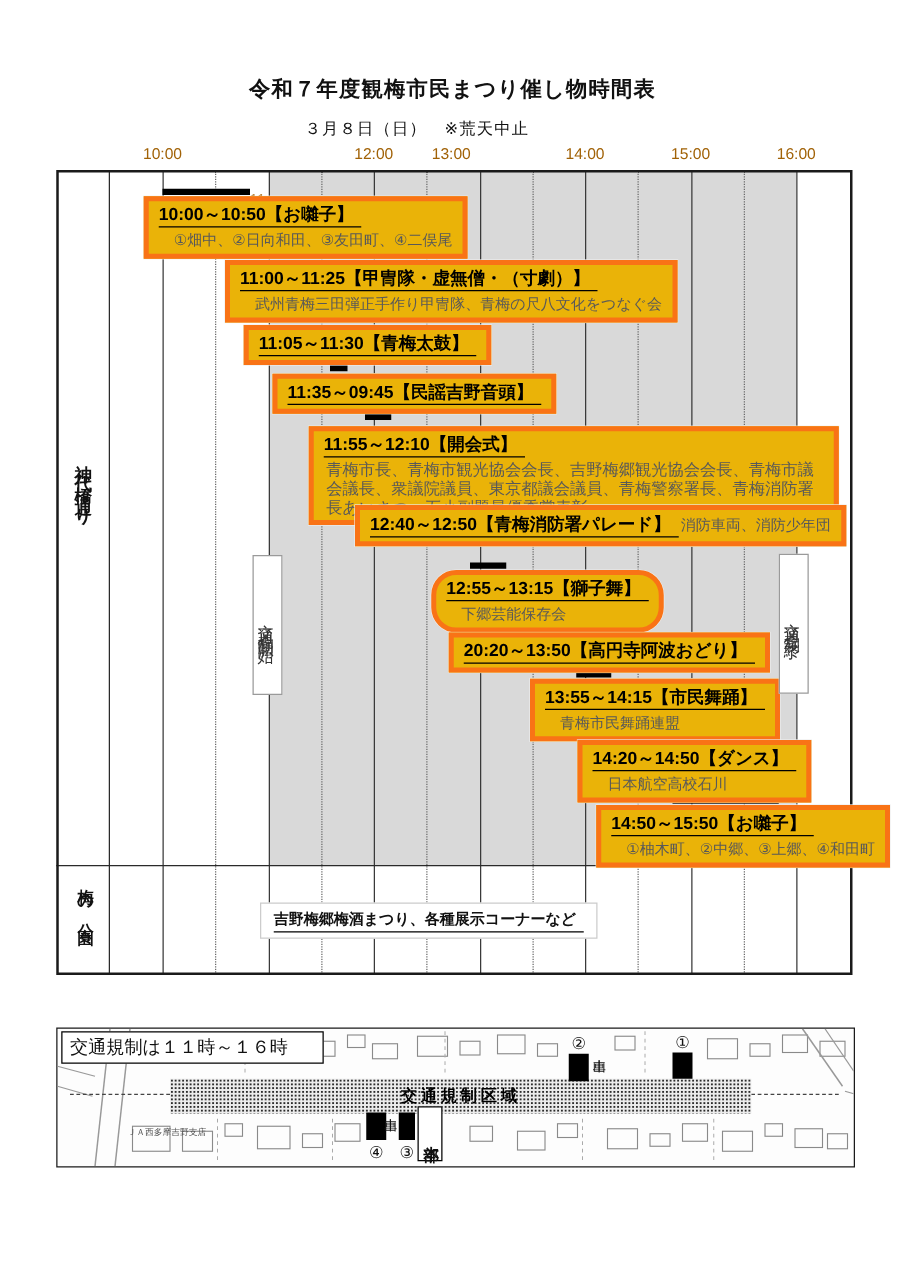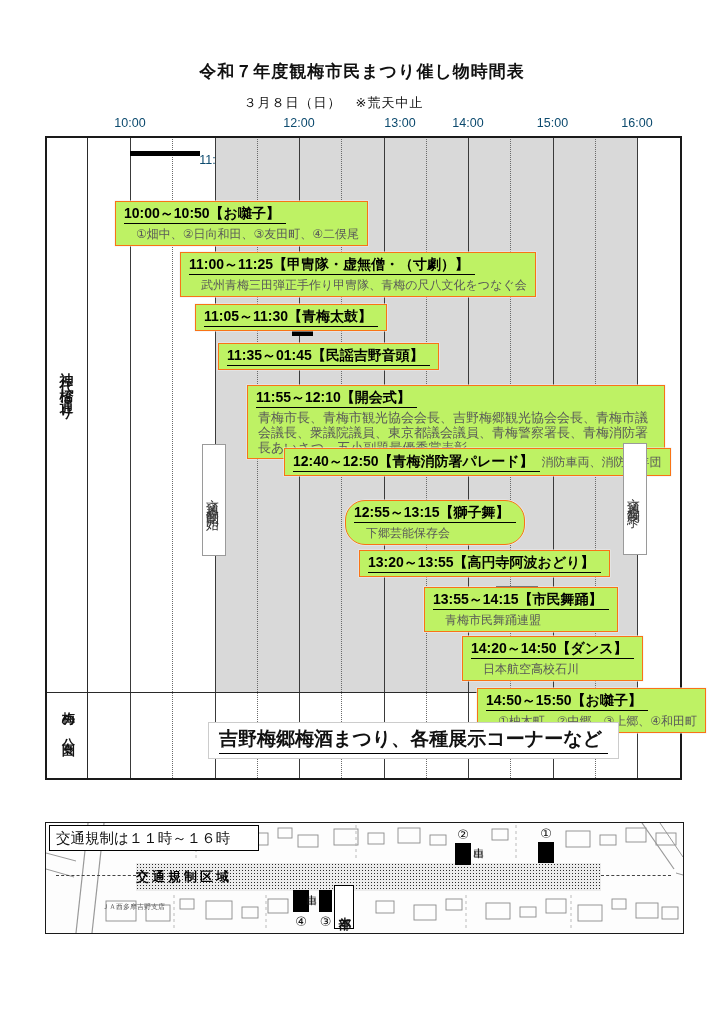--- a/index.html
+++ b/index.html
@@ -14,57 +14,57 @@
   
   .tbl-border{position:absolute;left:45px;top:136px;width:637px;height:644px;
               border:2px solid #1a1a1a;box-sizing:border-box;z-index:5;pointer-events:none;}
   .gray-band{position:absolute;background:#d9d9d9;z-index:1;}
   .vline{position:absolute;width:0;z-index:2;}
   .vline.solid{border-left:1.5px solid #3a3a3a;}
   .vline.dotted{border-left:1px dotted #6a6a6a;}
   .labelcol-line{position:absolute;left:87px;top:136px;height:644px;border-left:1.5px solid #2a2a2a;z-index:3;}
   .row-divider{position:absolute;left:45px;top:692px;width:637px;border-top:1.5px solid #2a2a2a;z-index:3;}
   .hour-label{position:absolute;top:116px;width:60px;margin-left:-30px;text-align:center;
-              font-size:12.5px;color:#0c4a6e;}
+              font-size:12.5px;color:#a16207;}
   .row-label{position:absolute;writing-mode:vertical-rl;text-orientation:upright;
              font-size:14px;font-weight:600;color:#111;z-index:4;}
 
   
   .ev-bar{position:absolute;height:5px;background:#000;z-index:6;}
-  .ev-box{position:absolute;background:#bef264;border:1px solid #f97316;
-          padding:2px 8px 3px 8px;z-index:7;white-space:nowrap;box-shadow:0 0 0 0.5px #eee;margin-top:44px;}
+  .ev-box{position:absolute;background:#eab308;border:4px solid #f97316;
+          padding:2px 8px 3px 8px;z-index:7;white-space:nowrap;box-shadow:0 0 0 0.5px #eee;}
   .ev-box.wrap{white-space:normal;}
   .ev-title{display:inline-block;font-size:14px;font-weight:bold;color:#000;
             border-bottom:1.6px solid #000;padding:0 6px 1px 0;line-height:17px;}
   .ev-desc{font-size:12px;color:#595959;padding-left:12px;line-height:16px;margin-top:2px;}
   .ev-desc.small{font-size:13px;padding-left:2px;line-height:15px;}
   .ev-line{line-height:20px;}
   .ev-inline{font-size:12px;color:#595959;margin-left:2px;}
 
   .reg-box{position:absolute;background:#fff;border:1px solid #9a9a9a;z-index:8;
            writing-mode:vertical-rl;text-orientation:upright;font-size:13px;color:#333;
            letter-spacing:4px;padding:6px 4px;text-align:center;}
 
   .park-event{position:absolute;left:208px;top:722px;background:#fff;border:1px solid #ccc;
               padding:3px 10px 4px 10px;z-index:7;white-space:nowrap;}
-  .park-event .pe-t{display:inline-block;font-size:19px;font-weight:bold;
+  .park-event .pe-t{display:inline-block;font-size:12px;font-weight:bold;
               border-bottom:1.6px solid #000;padding:0 6px 1px 0;}
 
   
   .map-title{position:absolute;left:0;top:793px;width:724px;text-align:center;
              font-size:15.5px;font-weight:bold;letter-spacing:1px;}
   .map-frame{position:absolute;left:45px;top:822px;width:637px;height:110px;
              border:1.8px solid #1a1a1a;box-sizing:content-box;background:#fdfdfd;}
   .map-frame svg{position:absolute;left:0;top:0;}
   .map-note{position:absolute;left:3px;top:2px;width:202px;height:24px;line-height:24px;
             background:#fff;border:1.2px solid #000;font-size:14.5px;padding-left:6px;z-index:12;}
   .zone-band{position:absolute;left:90px;top:40px;width:465px;height:28px;z-index:10;
              background-color:#ececec;
              background-image:radial-gradient(circle,#2b2b2b 0.9px,transparent 1px);
-             background-size:3px 3px;display:flex;align-items:center;}
+             background-size:3px 3px;display:flex;align-items:center;justify-content:center;}
   .zone-band span{font-size:13px;font-weight:bold;color:#000;letter-spacing:3px;}
   .dashdot{position:absolute;border-top:1.6px dashed #444;z-index:9;}
   .mk-rect{position:absolute;background:#000;z-index:11;}
   .mk-num{position:absolute;font-size:13px;color:#111;z-index:12;width:16px;text-align:center;}
   .mk-side{position:absolute;writing-mode:vertical-rl;text-orientation:upright;
            font-size:10.5px;color:#111;z-index:12;line-height:11px;}
   .hq-box{position:absolute;left:288px;top:62px;width:18px;height:42px;background:#fff;
           border:1.5px solid #000;z-index:12;writing-mode:vertical-rl;text-orientation:upright;
           font-size:12.5px;font-weight:bold;text-align:center;}
   .ja-label{position:absolute;left:56px;top:80px;font-size:7px;color:#555;z-index:9;line-height:8px;}
@@ -74,21 +74,21 @@
 
 <div id="sheet">
 
   <div class="doc-title">令和７年度観梅市民まつり催し物時間表</div>
   <div class="doc-subtitle">３月８日（日）　※荒天中止</div>
 
   <div id="axis">
       <div class="hour-label" style="left: 130px;">10:00</div>
       <div class="hour-label" style="left: 214.5px; margin-top: 37px;">11:00</div>
       <div class="hour-label" style="left: 299px;">12:00</div>
-      <div class="hour-label" style="left: 400px;">13:00</div>
+      <div class="hour-label" style="left: 361px;">13:00</div>
       <div class="hour-label" style="left: 468px;">14:00</div>
       <div class="hour-label" style="left: 552.5px;">15:00</div>
       <div class="hour-label" style="left: 637px;">16:00</div>
     </div>
   <div id="grid">
       <div class="gray-band" style="left: 214.5px; top: 137px; width: 422.5px; height: 555px; background: rgb(217, 217, 217);"></div>
       <div class="vline solid" style="left: 130px; top: 136px; height: 644px;"></div>
       <div class="vline dotted" style="left: 172.25px; top: 136px; height: 644px;"></div>
       <div class="vline solid" style="left: 214.5px; top: 136px; height: 644px;"></div>
       <div class="vline dotted" style="left: 256.75px; top: 136px; height: 644px;"></div>
@@ -119,39 +119,39 @@
       <div class="ev-box" style="left: 180px; top: 208px;">
         <div><span class="ev-title">11:00～11:25【甲冑隊・虚無僧・（寸劇）】</span></div>
         <div class="ev-desc">武州青梅三田弾正手作り甲冑隊、青梅の尺八文化をつなぐ会</div>
       </div>
       <div class="ev-bar" style="left: 221.542px; top: 253px; width: 35.2083px;"></div>
       <div class="ev-box" style="left: 195px; top: 260px; text-decoration: underline;">
         <div><span class="ev-title">11:05～11:30【青梅太鼓】</span></div>
       </div>
       <div class="ev-bar" style="left: 263.792px; top: 292px; width: 14.0833px;"></div>
       <div class="ev-box" style="left: 218px; top: 299px;">
-        <div><span class="ev-title">11:35～01:45【民謡吉野音頭】</span></div>
+        <div><span class="ev-title">11:35～09:45【民謡吉野音頭】</span></div>
       </div>
       <div class="ev-bar" style="left: 291.958px; top: 331px; width: 21.125px;"></div>
       <div class="ev-box wrap" style="left: 247px; top: 341px; width: 400px;">
         <div><span class="ev-title">11:55～12:10【開会式】</span></div>
         <div class="ev-desc small">青梅市長、青梅市観光協会会長、吉野梅郷観光協会会長、青梅市議会議長、衆議院議員、東京都議会議員、青梅警察署長、青梅消防署長あいさつ、五小副題最優秀賞表彰</div>
       </div>
       <div class="ev-bar" style="left: 327.167px; top: 397px; width: 42.25px;"></div>
       <div class="ev-box" style="left: 284px; top: 404px;">
         <div class="ev-line"><span class="ev-title">12:40～12:50【青梅消防署パレード】</span><span class="ev-inline">消防車両、消防少年団</span></div>
       </div>
       <div class="ev-bar" style="left: 376.458px; top: 450px; width: 28.1667px;"></div>
       <div class="ev-box" style="left: 345px; top: 456px; border-radius: 20px;">
         <div><span class="ev-title">12:55～13:15【獅子舞】</span></div>
         <div class="ev-desc">下郷芸能保存会</div>
       </div>
       <div class="ev-bar" style="left: 411.667px; top: 500px; width: 42.25px;"></div>
       <div class="ev-box" style="left: 359px; top: 506px;">
-        <div><span class="ev-title">13:20～13:55【高円寺阿波おどり】</span></div>
+        <div><span class="ev-title">20:20～13:50【高円寺阿波おどり】</span></div>
       </div>
       <div class="ev-bar" style="left: 460.958px; top: 537px; width: 28.1667px;"></div>
       <div class="ev-box" style="left: 424px; top: 543px;">
         <div><span class="ev-title">13:55～14:15【市民舞踊】</span></div>
         <div class="ev-desc">青梅市民舞踊連盟</div>
       </div>
       <div class="ev-bar" style="left: 496.167px; top: 586px; width: 42.25px;"></div>
       <div class="ev-box" style="left: 462px; top: 592px;">
         <div><span class="ev-title">14:20～14:50【ダンス】</span></div>
         <div class="ev-desc">日本航空高校石川</div>

